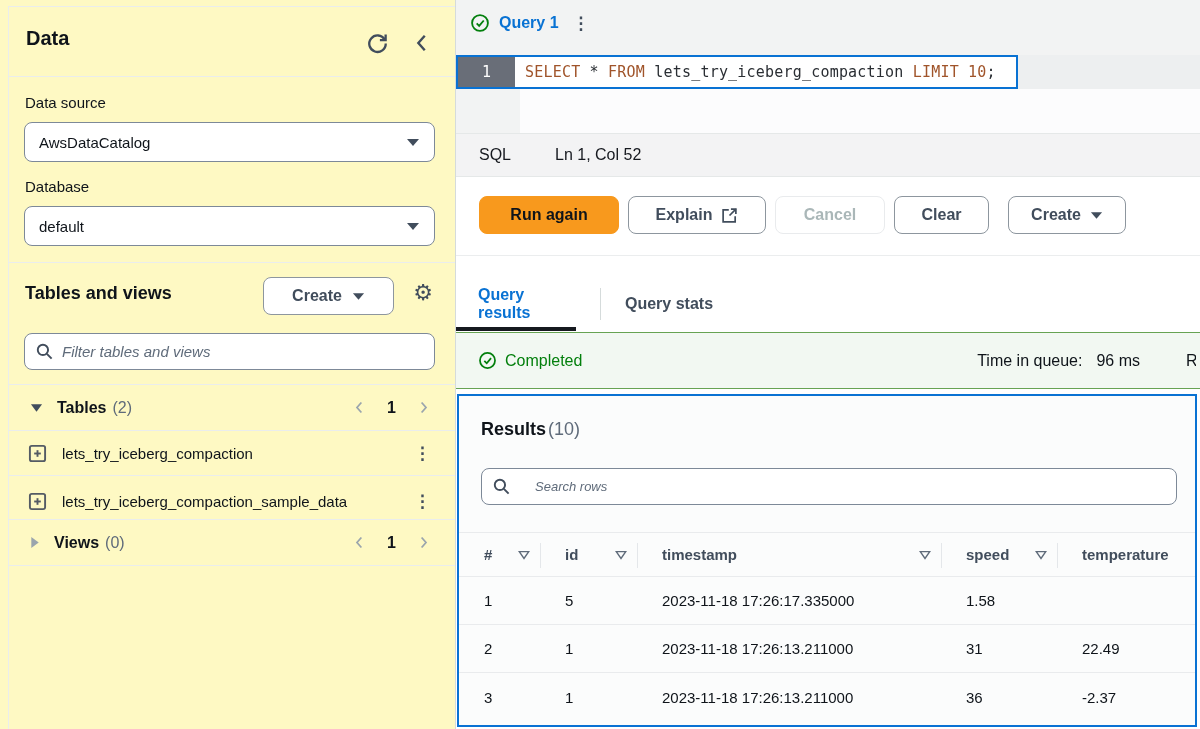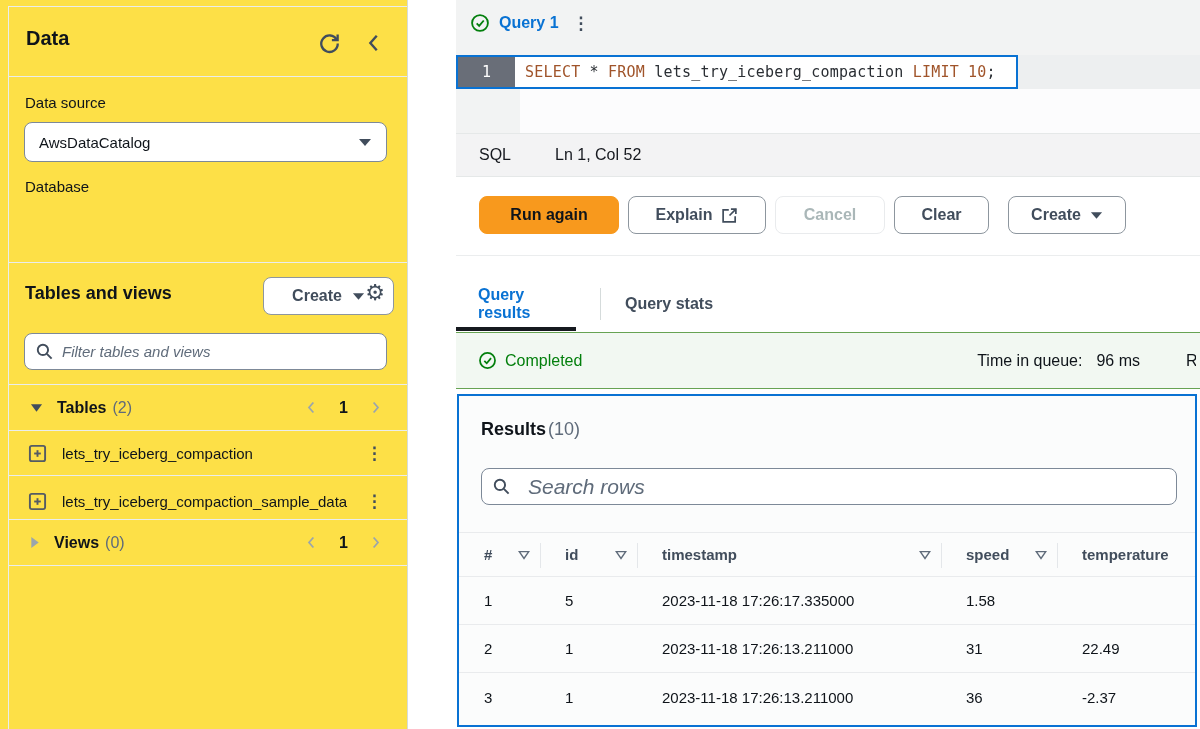--- a/index.html
+++ b/index.html
@@ -1,21 +1,21 @@
 <!DOCTYPE html>
 <html><head>
 <meta charset="utf-8">
 <style>
   * { margin:0; padding:0; box-sizing:border-box; }
   html,body { width:1200px; height:729px; overflow:hidden; }
   body { position:relative; background:#fff; font-family:"Liberation Sans",sans-serif; color:#0f141a; }
   svg { display:block; }
 
   
-  .sidebar { position:absolute; left:0; top:0; width:408px; height:729px; background:#fde047; border-right:1px solid #d5dbdb; }
+  .sidebar { position:absolute; left:0; top:0; width:456px; height:729px; background:#fef9c3; border-right:1px solid #d5dbdb; }
   .sidebar::before { content:""; position:absolute; left:8px; top:6px; right:0; bottom:0; border-top:1px solid #eaeded; border-left:1px solid #eaeded; pointer-events:none; }
   .sb-top { position:absolute; left:9px; right:0; top:6px; height:71px; border-bottom:1px solid #eaeded; }
   .sb-title { position:absolute; left:17px; top:21px; font-size:20px; font-weight:700; }
   .icon-btn { position:absolute; top:26px; background:none; border:none; cursor:pointer; padding:0; }
   .refresh-btn { right:66px; }
   .collapse-btn { right:22px; }
 
   .field-label { position:absolute; left:25px; font-size:15px; color:#0f141a; }
   .lbl-ds { top:94px; } .lbl-db { top:178px; }
   .select { position:absolute; left:24px; right:20px; height:40px; border:1px solid #7d8998; border-radius:8px; background:#fff; display:flex; align-items:center; padding:0 14px; font-size:15px; cursor:pointer; }
@@ -90,21 +90,21 @@
   .bn-right { position:absolute; right:4px; display:flex; align-items:center; white-space:nowrap; }
   .bn-qlabel { font-size:16px; color:#0f141a; }
   .bn-qvalue { font-size:16px; color:#0f141a; margin-left:14px; }
   .bn-trunc { font-size:16px; color:#0f141a; margin-left:46px; width:10px; overflow:hidden; }
 
   .results-panel { position:absolute; left:1px; right:3px; top:394px; bottom:2px; border:2px solid #0972d3; background:#fbfcfc; overflow:hidden; }
   .res-title { position:absolute; left:22px; top:23px; font-size:18px; }
   .res-title .t1 { font-weight:700; }
   .res-title .t2 { color:#5f6b7a; margin-left:2px; }
   .res-search { position:absolute; left:22px; right:18px; top:72px; height:37px; border:1px solid #7d8998; border-radius:8px; background:#fff; display:flex; align-items:center; padding:0 10px; }
-  .res-search input { border:none; outline:none; flex:1; font-family:inherit; font-size:21px; margin-left:17px; background:transparent; color:#0f141a; }
+  .res-search input { border:none; outline:none; flex:1; font-family:inherit; font-size:13px; margin-left:24px; background:transparent; color:#0f141a; }
   .res-search input::placeholder { font-style:italic; color:#5f6b7a; }
 
   .rtable { position:absolute; left:0; right:0; top:136px; }
   .rrow { display:grid; grid-template-columns:81px 97px 304px 116px 1fr; }
   .rhead { height:45px; border-top:1px solid #e9ebed; border-bottom:1px solid #e9ebed; }
   .hcell { position:relative; display:flex; align-items:center; padding:0 10px 0 25px; font-size:15px; font-weight:700; color:#414d5c; }
   .hcell + .hcell::before { content:""; position:absolute; left:0; top:10px; height:25px; border-left:1px solid #e4e7ea; }
   .hcell .sort { margin-left:auto; }
   .rbody { height:48px; border-bottom:1px solid #e9ebed; }
   .rbody:last-child { border-bottom:none; }
@@ -131,20 +131,26 @@
 
   <div class="field-label lbl-ds">Data source</div>
   <div class="select sel-ds">
     <span>AwsDataCatalog</span>
     <svg class="caret" width="14" height="9" viewBox="0 0 14 9">
         <path d="M1 1 L13 1 L7 8 Z" fill="#414d5c"></path>
       </svg>
   </div>
 
   <div class="field-label lbl-db">Database</div>
+  <div class="select sel-db">
+    <span>default</span>
+    <svg class="caret" width="14" height="9" viewBox="0 0 14 9">
+        <path d="M1 1 L13 1 L7 8 Z" fill="#414d5c"></path>
+      </svg>
+  </div>
 
   <div class="divider dv1"></div>
 
   <div class="tv-heading">Tables and views</div>
   <button class="create-btn">
     <span>Create</span>
     <svg width="13" height="9" viewBox="0 0 14 9">
         <path d="M1 1 L13 1 L7 8 Z" fill="#414d5c"></path>
       </svg>
   </button>

